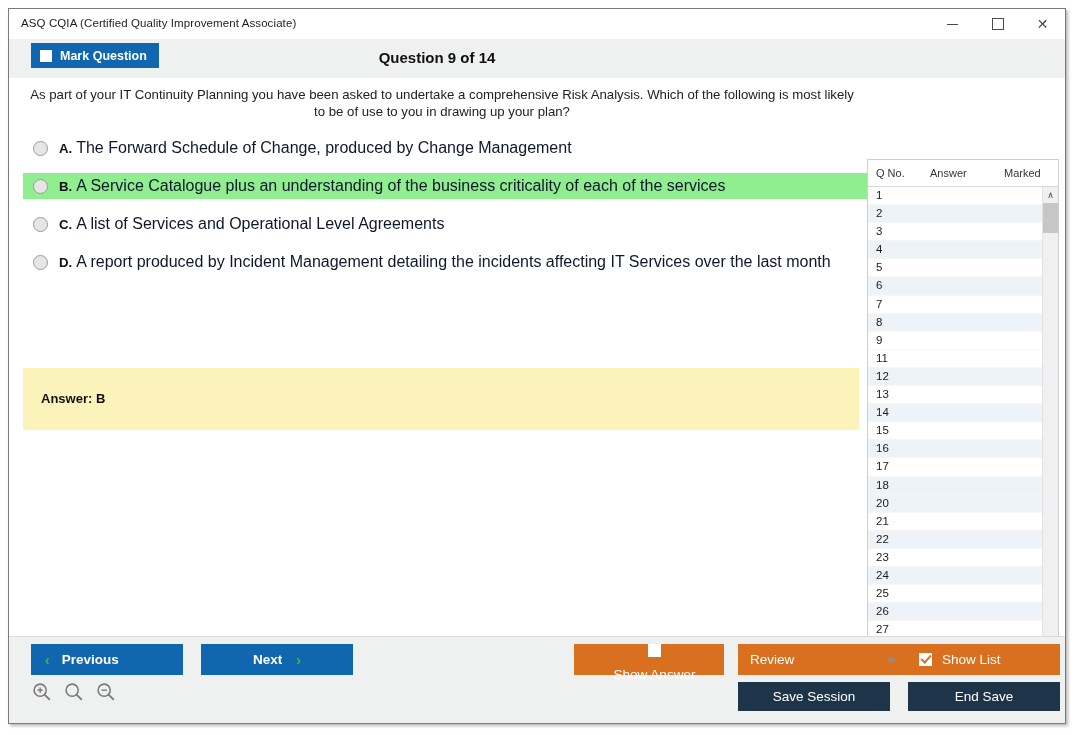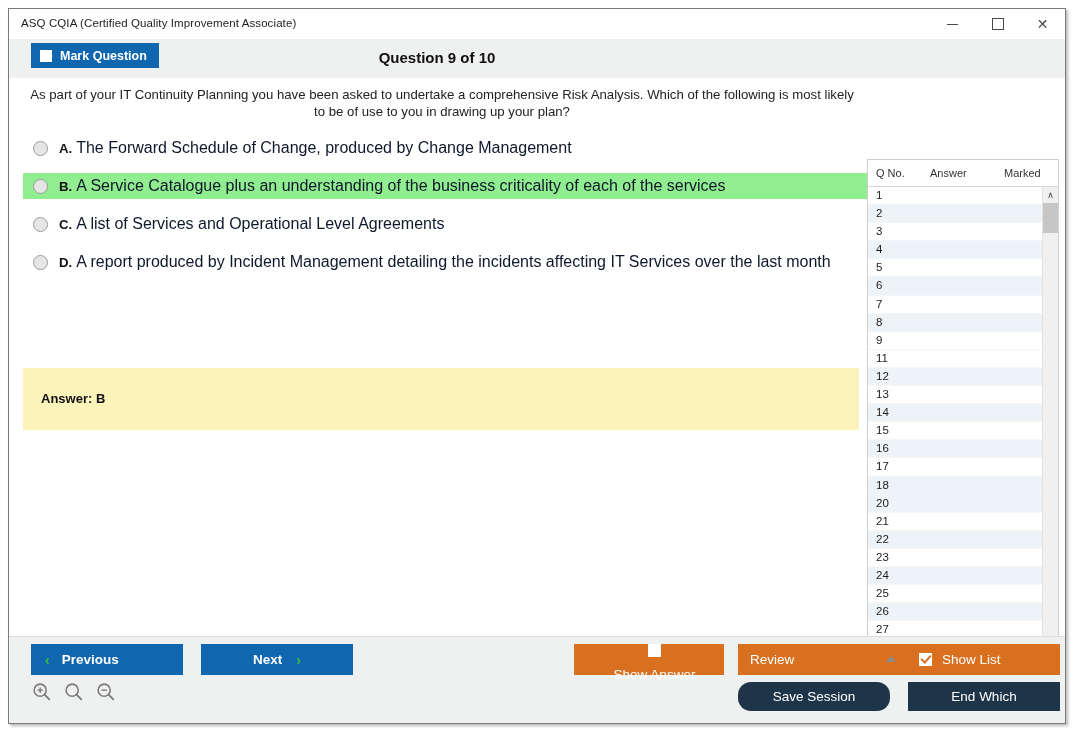--- a/index.html
+++ b/index.html
@@ -84,21 +84,21 @@
   .btn-showlist{left:899px;top:7px;width:152px;padding-left:11px;gap:10px;}
   .cb{width:13px;height:13px;background:#ffffff;flex:0 0 auto;position:relative;}
   .cb.checked::after{content:"";position:absolute;left:4px;top:0px;width:4px;height:8px;
     border:solid #d9701f;border-width:0 2px 2px 0;transform:rotate(42deg);}
   .up-arrow{position:absolute;right:14px;top:12px;width:0;height:0;
     border-left:5px solid transparent;border-right:5px solid transparent;
     border-bottom:6px solid #8c8c8c;}
 
   .btn-dark{background:#1d3449;color:#ffffff;height:29px;font-size:13.5px;
     justify-content:center;}
-  .btn-save{left:729px;top:45px;width:152px;border-radius:13px;}
+  .btn-save{left:729px;top:45px;width:152px;}
   .btn-end{left:899px;top:45px;width:152px;}
 
   .zoom-row{position:absolute;left:22px;top:44px;display:flex;gap:10px;align-items:center;}
   .zicon{width:22px;height:22px;cursor:pointer;}
 </style>
 </head>
 <body>
 
 <div class="app-window">
 
@@ -115,21 +115,21 @@
           <span class="wb-close">✕</span>
         </div>
     </div>
   </div>
 
   <div class="header-band">
     <div class="mark-btn">
       <span class="chk"></span>
       <span class="lbl">Mark Question</span>
     </div>
-    <div class="qtitle">Question 9 of 10</div>
+    <div class="qtitle">Question 9 of 14</div>
   </div>
 
   <div class="body-area">
 
     <div class="qtext">As part of your IT Continuity Planning you have been asked to undertake a comprehensive Risk Analysis. Which of the following is most likely to be of use to you in drawing up your plan?</div>
 
     <div class="options">
       <div class="option">
         <span class="radio"></span>
         <span class="opt-letter">A.</span>
@@ -333,21 +333,21 @@
     <div class="btn btn-orange btn-showlist">
       <span class="cb checked"></span>
       <span>Show List</span>
     </div>
 
     <div class="btn btn-dark btn-save">
       <span>Save Session</span>
     </div>
 
     <div class="btn btn-dark btn-end">
-      <span>End Which</span>
+      <span>End Save</span>
     </div>
 
     <div class="zoom-row">
       <svg class="zicon" viewBox="0 0 24 24">
         <circle cx="10" cy="10" r="6.6" fill="none" stroke="#7a7a7a" stroke-width="1.7"></circle>
         <line x1="14.8" y1="14.8" x2="20" y2="20" stroke="#7a7a7a" stroke-width="1.9" stroke-linecap="round"></line>
         <line x1="7" y1="10" x2="13" y2="10" stroke="#7a7a7a" stroke-width="1.5"></line>
         <line x1="10" y1="7" x2="10" y2="13" stroke="#7a7a7a" stroke-width="1.5"></line>
       </svg>
       <svg class="zicon" viewBox="0 0 24 24">

